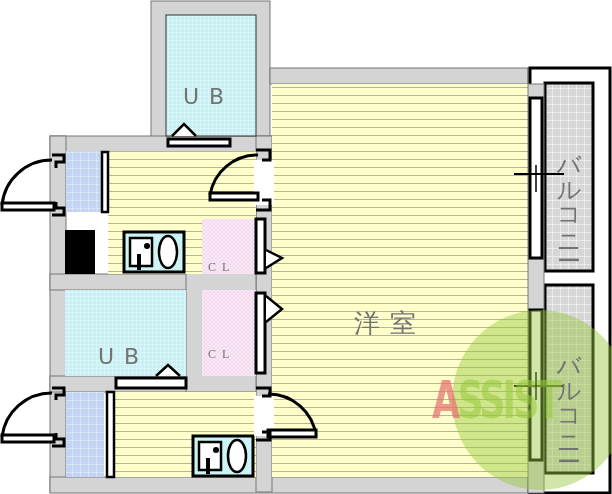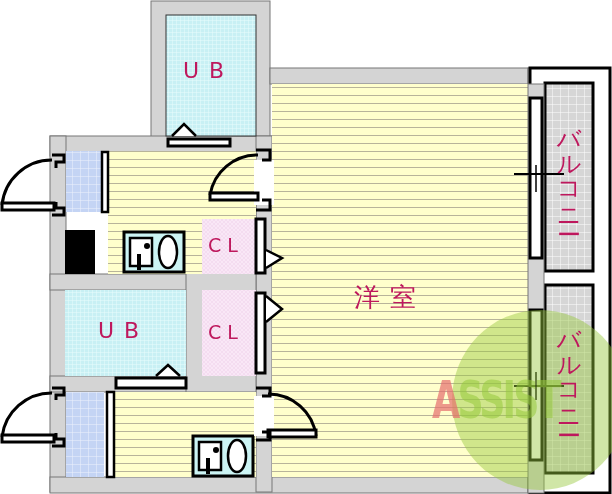--- a/index.html
+++ b/index.html
@@ -1,20 +1,20 @@
 <!DOCTYPE html>
 <html><head>
 <meta charset="utf-8">
 <style>
   html, body { margin:0; padding:0; background:#ffffff; }
   body { width:612px; height:494px; overflow:hidden; position:relative; font-family:"DejaVu Sans", sans-serif; }
   #plan { position:absolute; left:0; top:0; width:612px; height:494px; }
-  .lbl { position:absolute; color:#be185d; font-family:"DejaVu Sans", sans-serif; white-space:nowrap; }
+  .lbl { position:absolute; color:#737373; font-family:"DejaVu Sans", sans-serif; white-space:nowrap;margin-top:26px; }
   .lbl-ub { font-size:22px; letter-spacing:10px; }
-  .lbl-cl { font-size:19px; letter-spacing:6px; }
+  .lbl-cl { font-size:12px; letter-spacing:6px;font-family:Liberation Serif, serif; }
   .lbl-room { font-size:26px; letter-spacing:10px; }
   .lbl-balc { font-size:24px; width:30px; text-align:center; line-height:30px; writing-mode:vertical-rl; text-orientation:upright; letter-spacing:0px; }
   .watermark { position:absolute; left:432px; top:370px; font-family:"DejaVu Sans", sans-serif; font-weight:bold; font-size:52px; color:rgba(150,200,60,0.55); letter-spacing:-4px; transform:scaleX(0.7); transform-origin:left top; }
   .watermark .a { color:rgba(230,110,110,0.7); }
 </style>
 </head>
 <body>
 
 <svg id="plan" viewBox="0 0 612 494" xmlns="http://www.w3.org/2000/svg">
   <defs>

